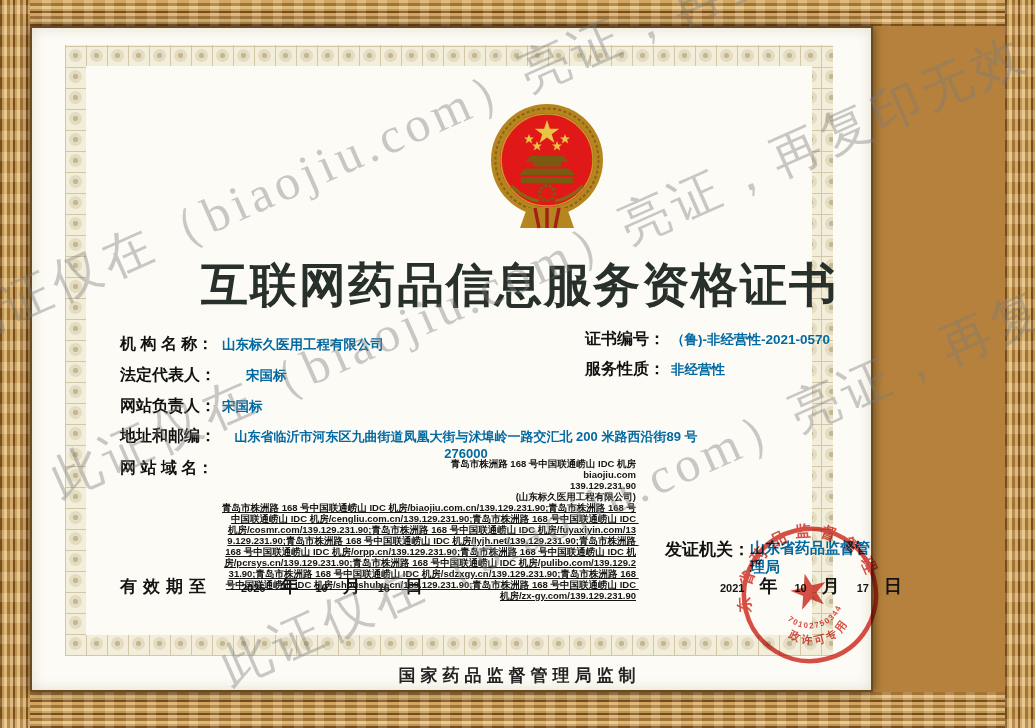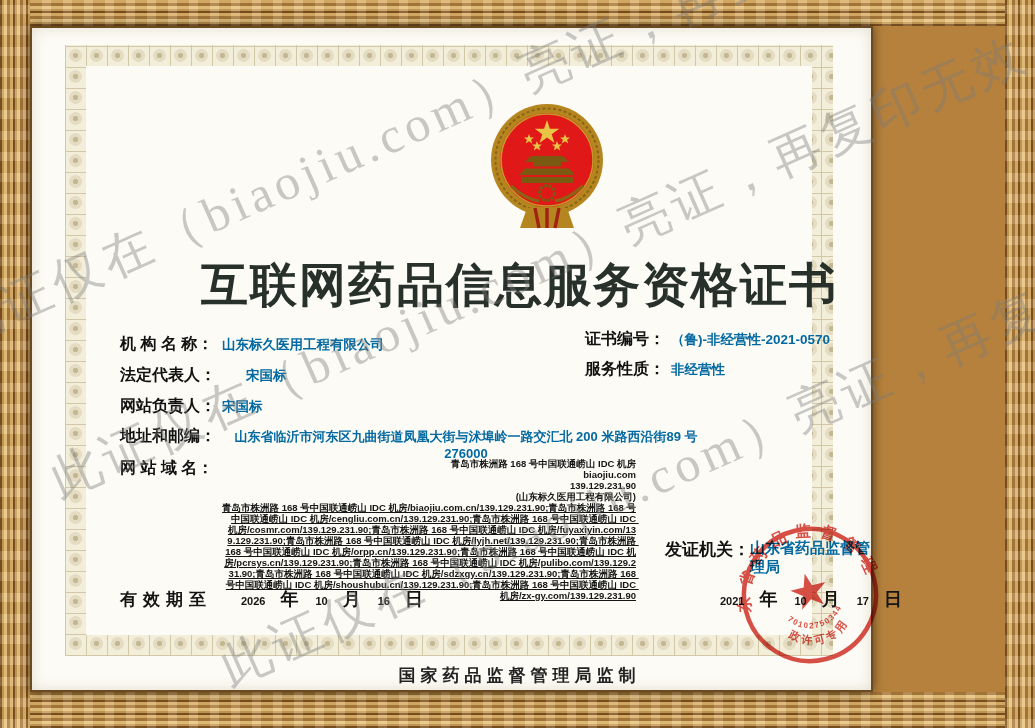--- a/index.html
+++ b/index.html
@@ -65,21 +65,21 @@
   #domain-lines{width:414px;font-weight:700;font-size:9.5px;line-height:11px;color:#151515;}
   #domain-lines .dl{white-space:pre-wrap;text-align:right;}
   #domain-lines .dl-long{word-break:break-all;text-decoration:underline;}
   #row-certno{left:553px;top:301px;}
   #row-service{left:553px;top:331px;}
   #row-certno .flabel,#row-service .flabel{width:86px;flex:0 0 86px;}
   #row-issuer{left:613px;top:510px;}
   #row-issuer .flabel{width:auto;flex:0 0 auto;font-size:17px;margin-left:20px;}
   #row-issuer .fvalue{font-size:15px;padding-top:1px;}
   .daterow{display:flex;align-items:baseline;gap:15px;
-    font-family:"Liberation Serif","DejaVu Serif",serif;color:#141414;margin-top:13px;}
+    font-family:"Liberation Serif","DejaVu Serif",serif;color:#141414;}
   .daterow .num{font-family:"Liberation Sans","DejaVu Sans",sans-serif;font-weight:700;font-size:11px;}
   .daterow .unit{font-weight:700;font-size:18px;letter-spacing:2px;}
   #validity{left:88px;top:546px;}
   #validity .vlabel{font-weight:700;font-size:17px;letter-spacing:6px;margin-right:14px;}
   #issue-date{left:688px;top:546px;}
   #footer-line{
     left:0;top:636px;width:975px;text-align:center;
     font-family:"Liberation Serif","DejaVu Serif",serif;
     font-weight:700;font-size:17px;letter-spacing:5px;color:#222;
   }

